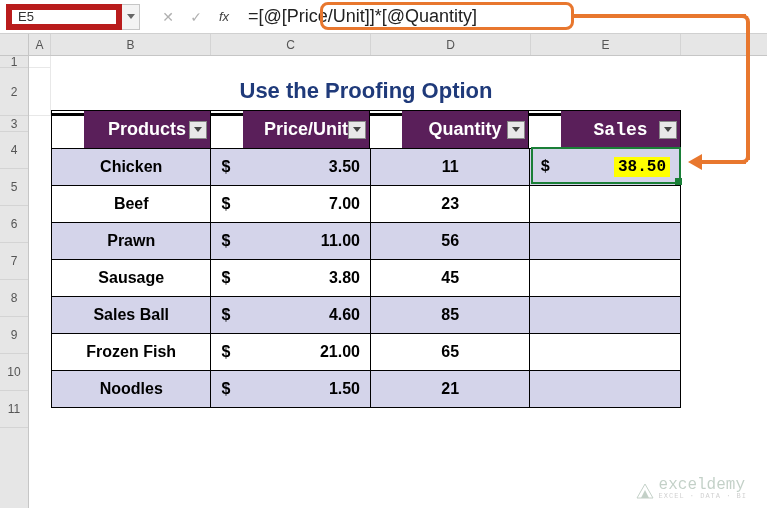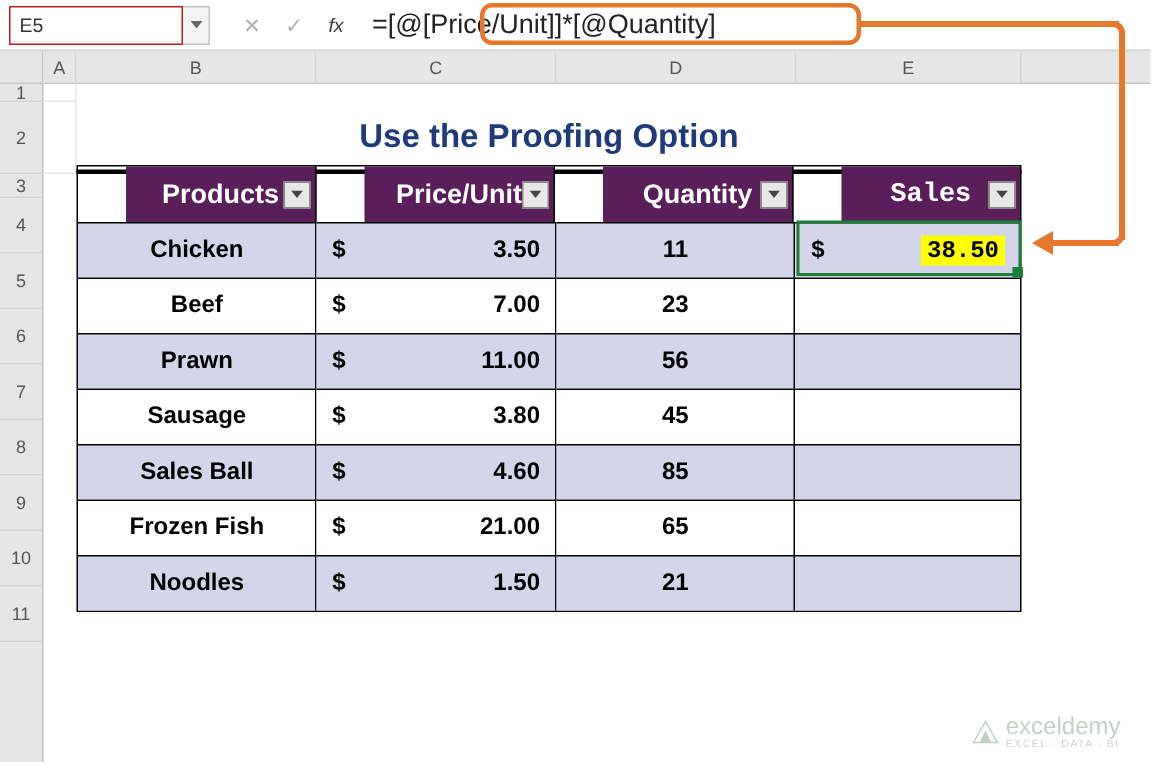--- a/index.html
+++ b/index.html
@@ -17,21 +17,21 @@
     display: flex;
     align-items: center;
     height: 34px;
     border-bottom: 1px solid #d0d0d0;
     background: #fff;
     padding-left: 6px;
   }
   .name-box {
     width: 116px;
     height: 26px;
-    border: 1px solid #b91c1c;
+    border: 6px solid #b91c1c;
     display: flex;
     align-items: center;
     padding: 0 6px;
     font-size: 13px;
     color: #333;
     background: #fff;
   }
   .name-box-dd {
     width: 18px;
     height: 26px;
@@ -285,23 +285,24 @@
     border-bottom: 8px solid transparent;
     border-right: 14px solid #e8772e;
   }
 
   
   .watermark {
     position: absolute;
     right: 20px;
     bottom: 8px;
     display: flex;
-    align-items: flex-start;
+    align-items: flex-end;
     opacity: 0.28;
     font-size: 11px;
+    font-family: Liberation Mono, monospace;
   }
   .wm-icon { width: 20px; height: 20px; margin-right: 4px; }
   .wm-text { display: flex; flex-direction: column; line-height: 1; }
   .wm-brand { font-size: 16px; font-weight: 400; color: #2a5a3a; }
   .wm-tag { font-size: 7px; letter-spacing: 1px; color: #555; }
 </style>
 </head>
 <body>
 
 <div class="formula-bar">

